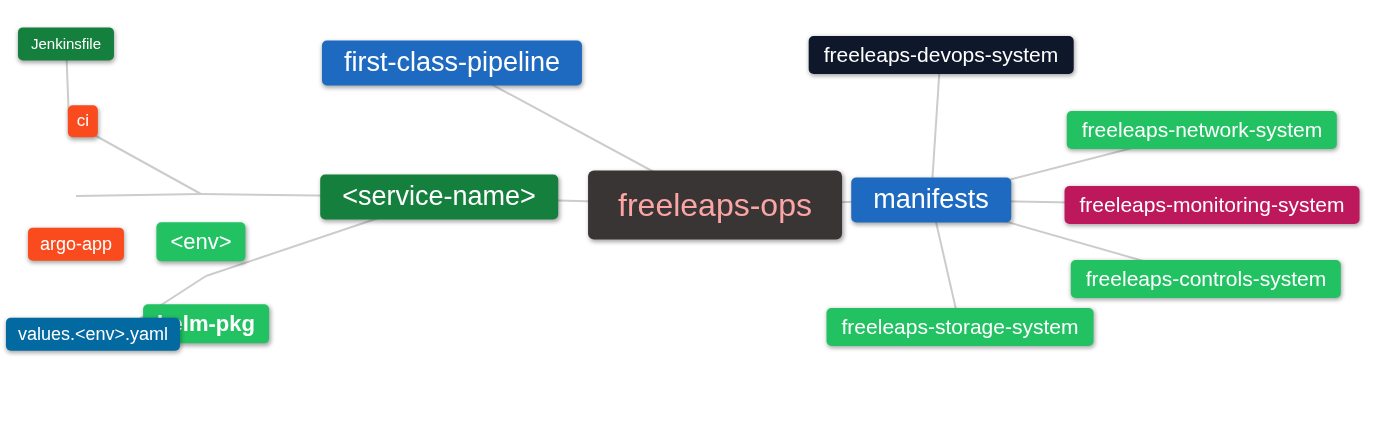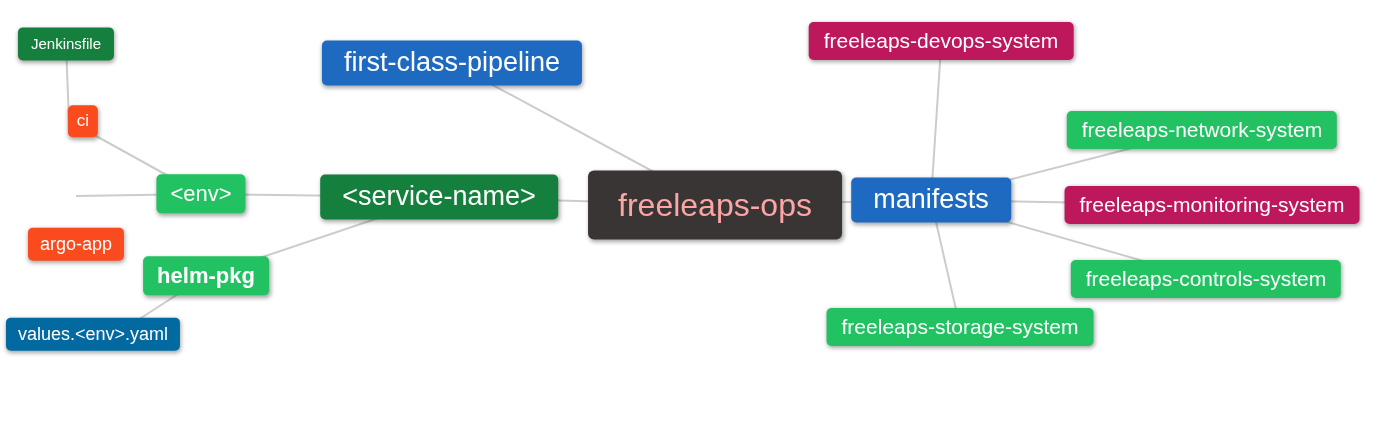--- a/index.html
+++ b/index.html
@@ -36,21 +36,21 @@
     text-align: center;
     line-height: 1.15;
     border-radius: 5px;
     box-shadow: 1px 2px 4px rgba(0,0,0,0.35);
     cursor: pointer;
     user-select: none;
   }
   .t-root   { font-size: 32px; padding: 16px 30px; border-radius: 6px; }
   .t-branch { font-size: 27px; padding: 7px 22px; }
   .t-leaf   { font-size: 21px; padding: 7px 15px; }
-  .t-leaf-b { font-size: 22px; padding: 7px 14px; }
+  .t-leaf-b { font-size: 22px; padding: 7px 14px; margin-top: 48px; }
   .t-small  { font-size: 18px; padding: 6px 12px; }
   .t-ci     { font-size: 17px; padding: 6px 9px;  }
   .t-xs     { font-size: 15px; padding: 8px 13px; }
 </style>
 </head>
 <body>
 
 <div class="canvas">
 
   <svg class="edge-layer" viewBox="0 0 1390 421" xmlns="http://www.w3.org/2000/svg">
@@ -73,19 +73,19 @@
   <div class="node t-xs" style="left: 66px; top: 44px; background: #15803d; color: rgb(255, 255, 255);">Jenkinsfile</div>
   <div class="node t-ci" style="left: 83px; top: 121px; background: rgb(249, 75, 29); color: rgb(255, 255, 255);">ci</div>
   <div class="node t-small" style="left: 76px; top: 196px; background: rgb(249, 75, 29); color: rgb(255, 255, 255); margin-top: 48px;">argo-app</div>
   <div class="node t-leaf-b" style="left: 201px; top: 194px; background: rgb(34, 194, 99); color: rgb(255, 255, 255);">&lt;env&gt;</div>
   <div class="node t-leaf-b" style="left: 206px; top: 276px; background: rgb(34, 194, 99); color: rgb(255, 255, 255); font-weight: bold;">helm-pkg</div>
   <div class="node t-small" style="left: 93px; top: 334px; background: #0369a1; color: rgb(255, 255, 255);">values.&lt;env&gt;.yaml</div>
   <div class="node t-branch" style="left: 452px; top: 63px; background: rgb(30, 106, 193); color: rgb(255, 255, 255);">first-class-pipeline</div>
   <div class="node t-branch" style="left: 439px; top: 197px; background: #15803d; color: rgb(255, 255, 255);">&lt;service-name&gt;</div>
   <div class="node t-root" style="left: 715px; top: 205px; background: rgb(58, 53, 53); color: #fca5a5;">freeleaps-ops</div>
   <div class="node t-branch" style="left: 931px; top: 200px; background: rgb(30, 106, 193); color: rgb(255, 255, 255);">manifests</div>
-  <div class="node t-leaf" style="left: 941px; top: 41px; background: #be185d; color: rgb(255, 255, 255);">freeleaps-devops-system</div>
+  <div class="node t-leaf" style="left: 941px; top: 55px; background: #0f172a; color: rgb(255, 255, 255);">freeleaps-devops-system</div>
   <div class="node t-leaf" style="left: 1202px; top: 130px; background: rgb(34, 194, 99); color: rgb(255, 255, 255);">freeleaps-network-system</div>
   <div class="node t-leaf" style="left: 1212px; top: 205px; background: #be185d; color: rgb(255, 255, 255);">freeleaps-monitoring-system</div>
   <div class="node t-leaf" style="left: 1206px; top: 279px; background: rgb(34, 194, 99); color: rgb(255, 255, 255);">freeleaps-controls-system</div>
   <div class="node t-leaf" style="left: 960px; top: 327px; background: rgb(34, 194, 99); color: rgb(255, 255, 255);">freeleaps-storage-system</div>
 
 </div>
 
 </body></html>

